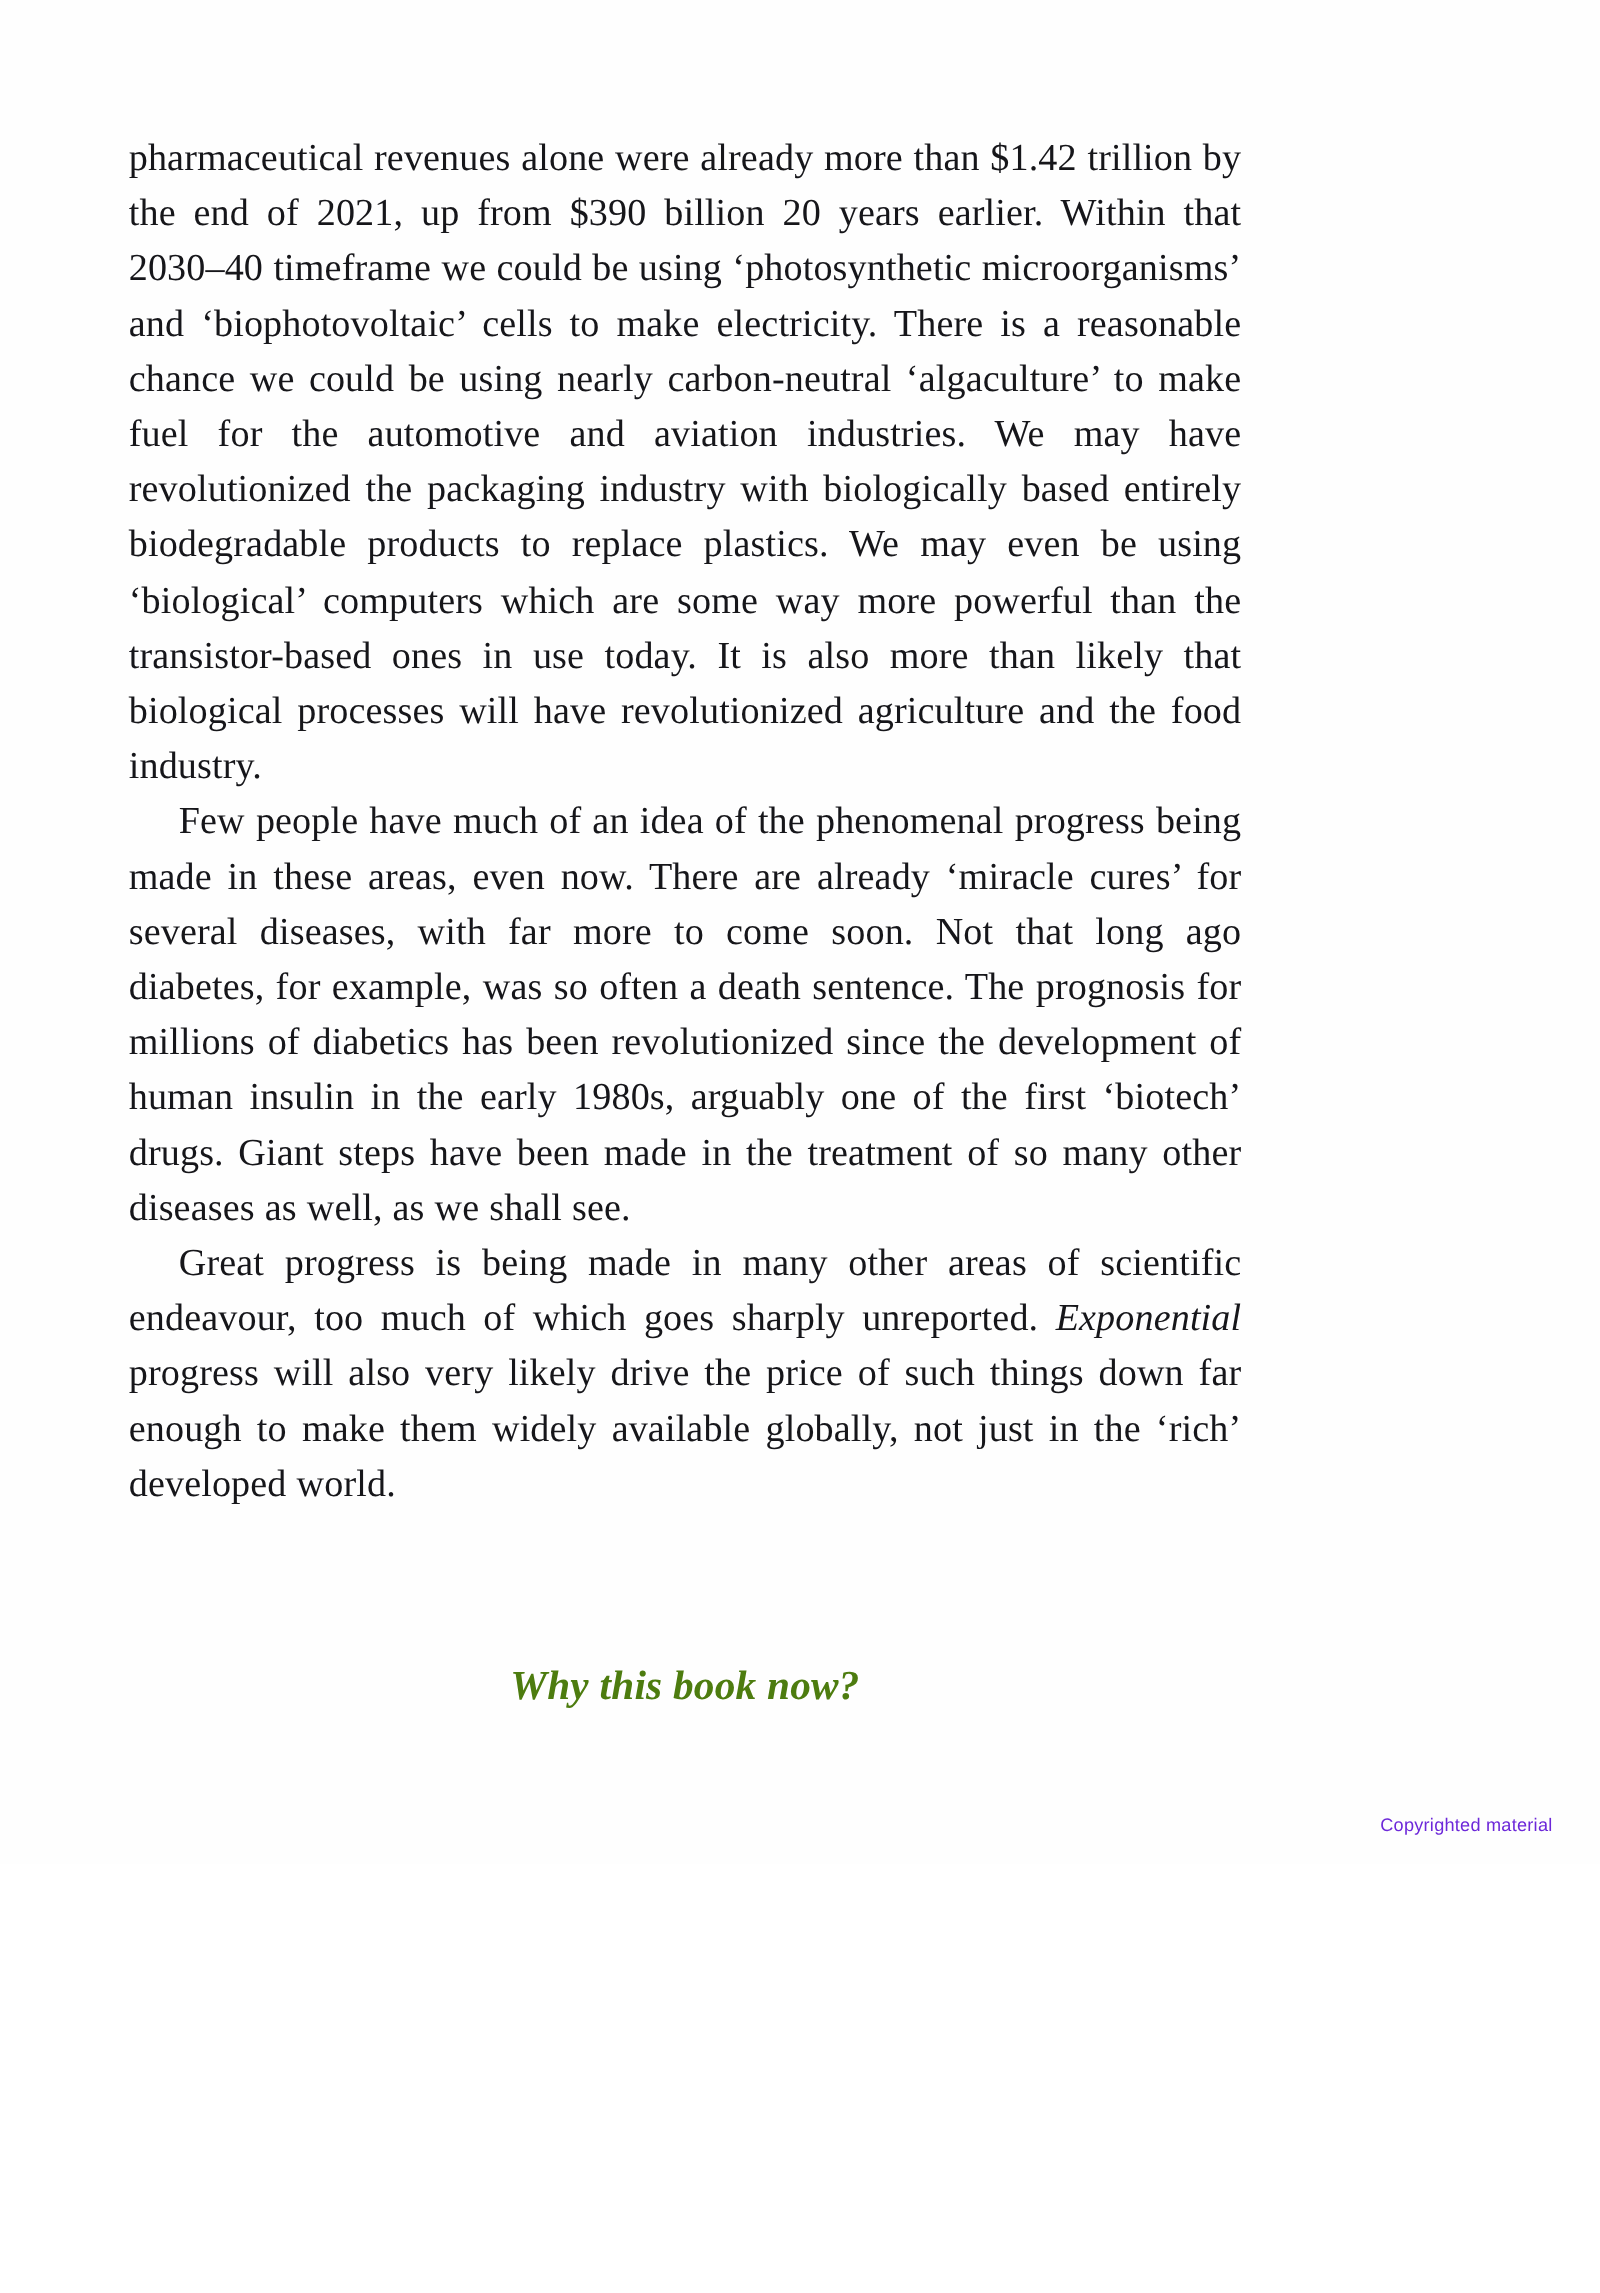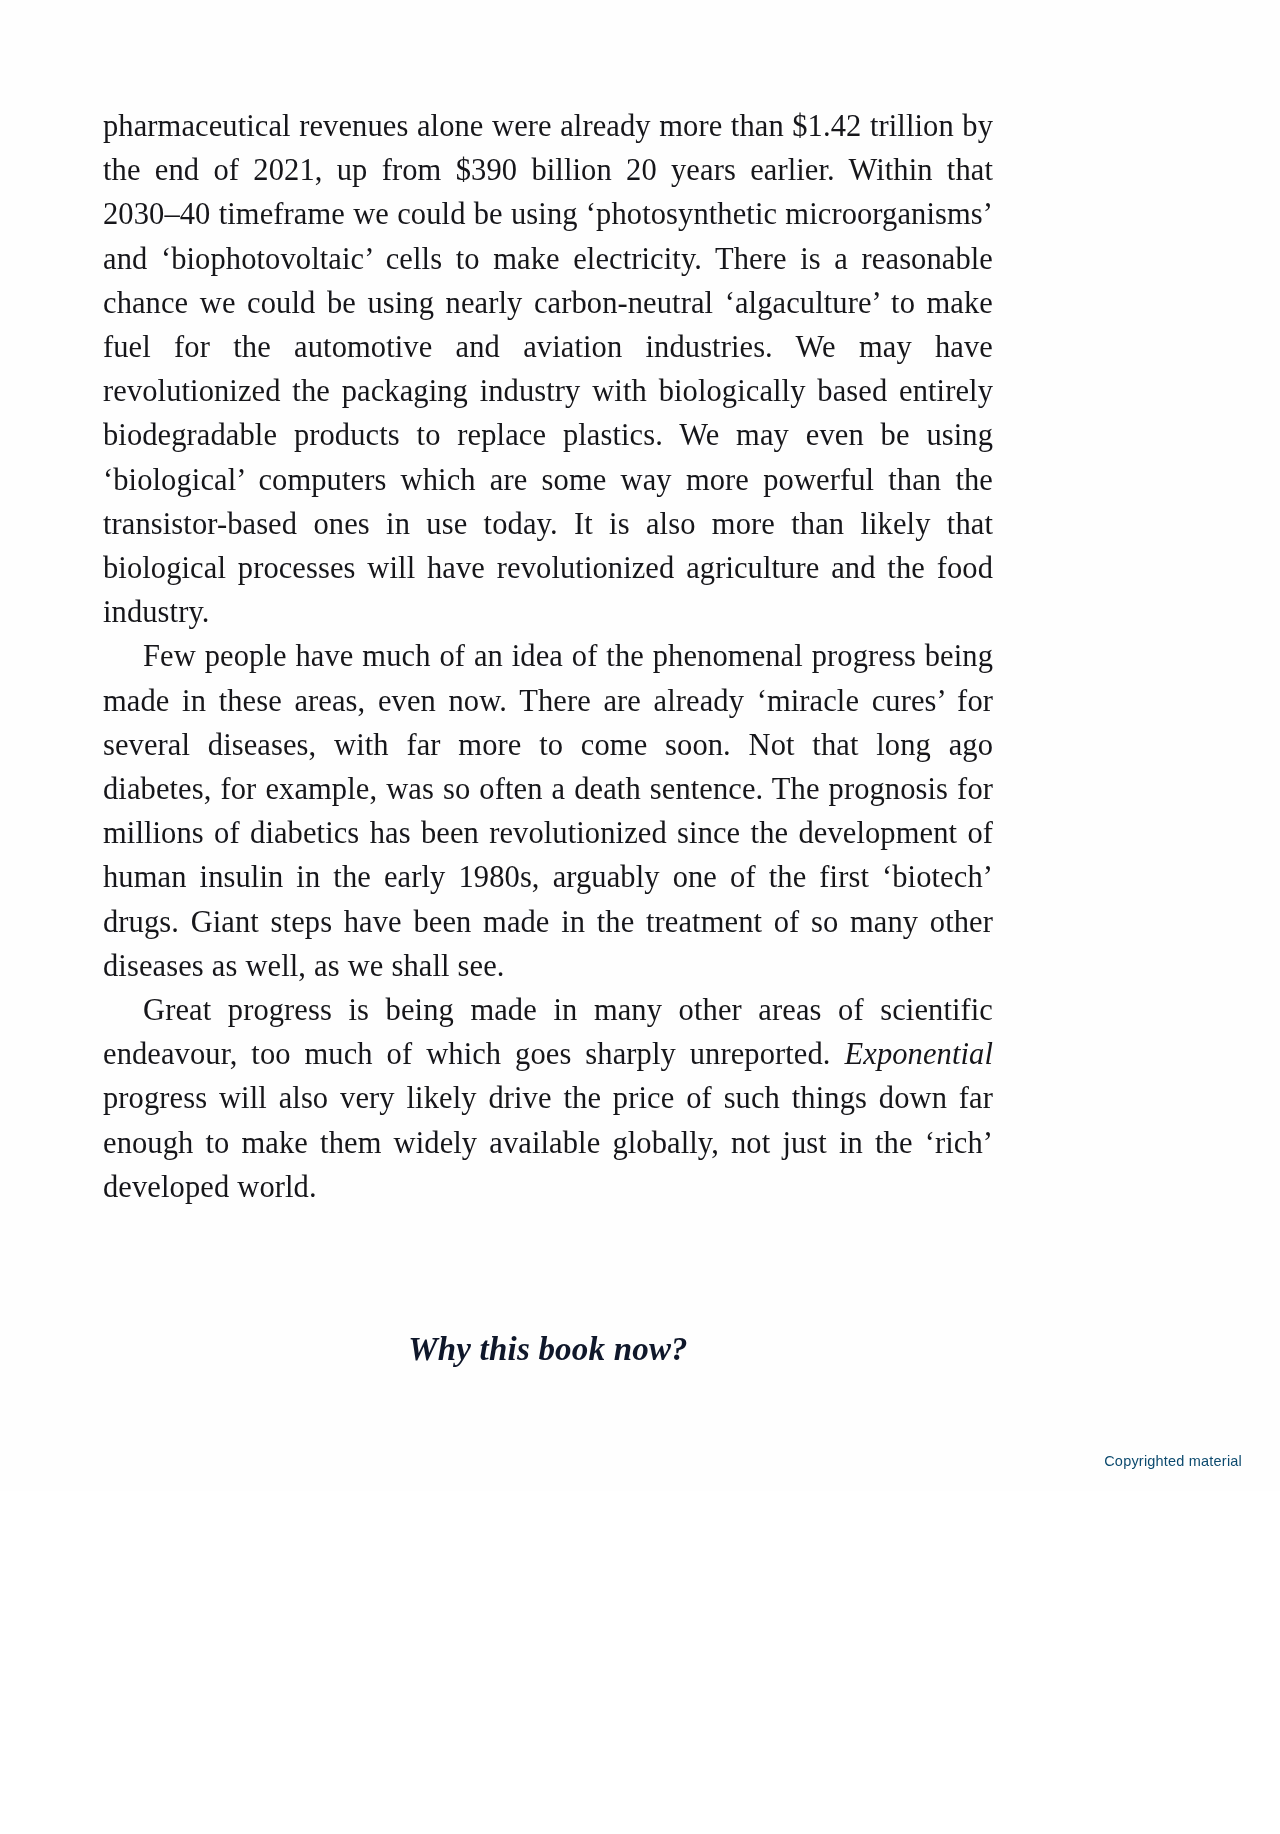--- a/index.html
+++ b/index.html
@@ -49,31 +49,31 @@
     margin: 0;
     position: absolute;
     left: 103px;
     top: 1331px;
     width: 890px;
     text-align: center;
     font-size: 33px;
     font-weight: bold;
     font-style: italic;
     letter-spacing: 0.2px;
-    color: #0f172a;
+    color: #4d7c0f;
   }
 
   .copyright-note {
     position: absolute;
     right: 38px;
     bottom: 22px;
     font-family: "Liberation Sans", "DejaVu Sans", sans-serif;
     font-size: 14.5px;
     letter-spacing: 0.2px;
-    color: #0c4a6e;
+    color: #6d28d9;
   }
 </style>
 </head>
 <body>
 
 <div class="page">
 
   <div class="text-column">
 
     <p class="body-par">pharmaceutical revenues alone were already more than $1.42 trillion by the end of 2021, up from $390 billion 20 years earlier. Within that 2030–40 timeframe we could be using ‘photosynthetic microorganisms’ and ‘biophotovoltaic’ cells to make electricity. There is a reasonable chance we could be using nearly carbon-neutral ‘algaculture’ to make fuel for the automotive and aviation industries. We may have revolutionized the packaging industry with biologically based entirely biodegradable products to replace plastics. We may even be using ‘biological’ computers which are some way more powerful than the transistor-based ones in use today. It is also more than likely that biological processes will have revolutionized agriculture and the food industry.</p>

